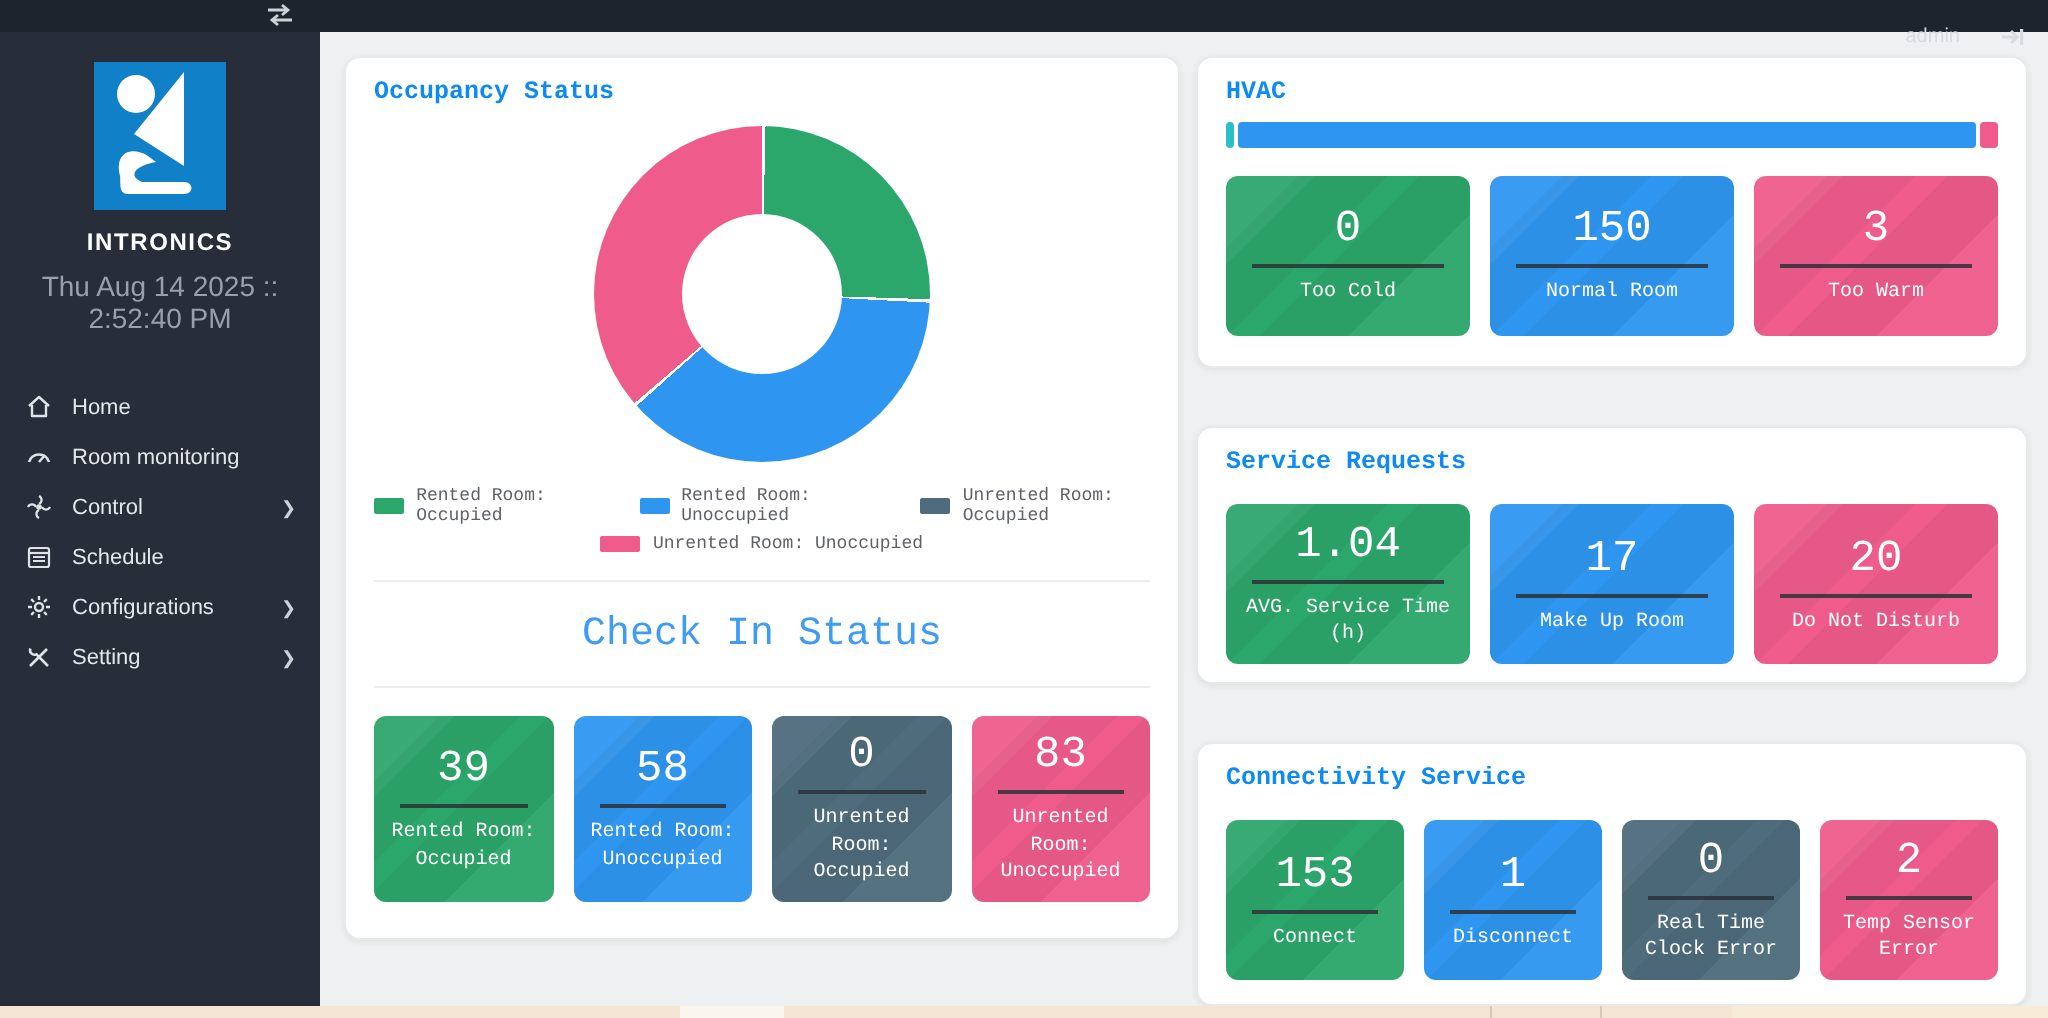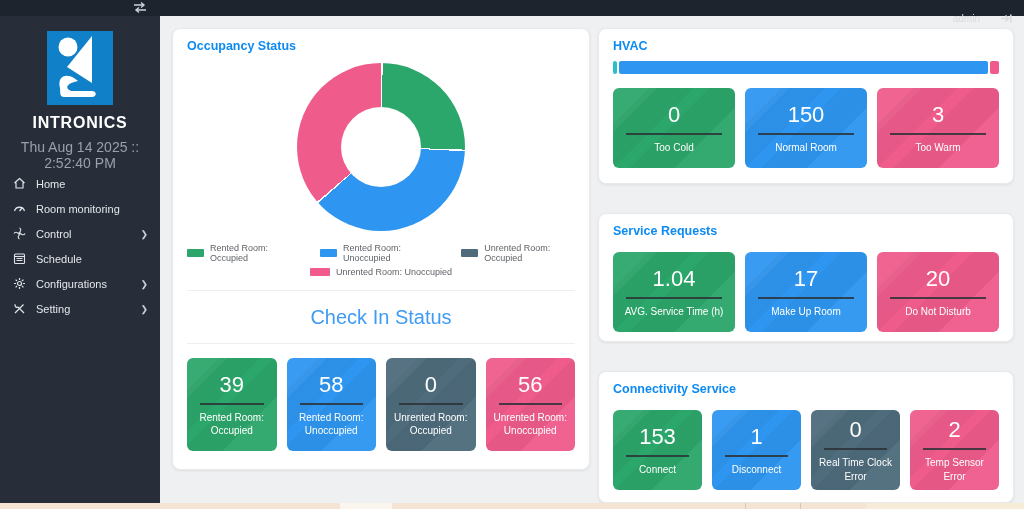--- a/index.html
+++ b/index.html
@@ -16,37 +16,38 @@
   .collapse-btn { position:absolute; left:133px; top:1px; width:16px; height:14px; cursor:pointer; }
   .topbar-right { margin-left:auto; display:flex; align-items:center; gap:20px; padding-right:12px;margin-top:20px; }
   .admin-label { color:#d8dbdf; font-size:10px; cursor:pointer; }
   .icon-svg { display:block; }
   
   .sidebar {
     position:absolute; left:0; top:16px; width:160px; height:487px;
     background:#272e39; color:#e6e9ec;
   }
   .logo-wrap { display:flex; justify-content:center; margin-top:15px; }
-  .brand { text-align:center; font-size:16px; font-weight:bold; letter-spacing:.8px; color:#fff; margin-top:9px; }
+  .brand { text-align:center; font-size:12px; font-weight:bold; letter-spacing:.8px; color:#fff; margin-top:9px; }
   .datetime { text-align:center; font-size:14px; color:#98a0aa; margin-top:7px; }
-  .nav { }
+  .nav { margin-top:24px; }
   .nav-item {
     height:25px; display:flex; align-items:center; gap:10px;
     padding-left:13px; cursor:pointer; font-size:11px; color:#e4e7ea;
   }
   .nav-icon { width:13px; height:13px; flex:0 0 13px; display:flex; align-items:center; justify-content:center; }
   .chev { margin-left:auto; margin-right:12px; font-size:9px; color:#cdd2d8; }
   
   .main {
     position:absolute; left:160px; top:16px; width:864px; height:487px;
     padding:12px 10px 0 12px; display:flex; gap:8px;
   }
   .card {
     background:#fff; border:1px solid #e7e9eb; border-radius:8px;
     box-shadow:0 1px 3px rgba(0,0,0,.07);
+    font-family:Liberation Mono, monospace;
   }
   .card-title { color:#0d8bf2; font-size:12.5px; font-weight:bold; }
   .left-card { width:418px; height:442px; padding:10px 14px; }
   .right-col { flex:1; display:flex; flex-direction:column; gap:29px; }
   .hvac-card { height:158px; padding:10px 14px; }
   .sr-card   { height:129px; padding:10px 14px; }
   .conn-card { height:133px; padding:10px 14px; }
   
   .donut-wrap { display:flex; justify-content:center; margin-top:10px; }
   .donut { width:168px; height:168px; border-radius:50%; position:relative; }
@@ -222,21 +223,21 @@
           <div class="tile-num">58</div>
           <div class="tile-line"></div>
           <div class="tile-lbl">Rented Room: Unoccupied</div>
         </div>
         <div class="tile" style="background-color: rgb(78, 108, 124);">
           <div class="tile-num">0</div>
           <div class="tile-line"></div>
           <div class="tile-lbl">Unrented Room: Occupied</div>
         </div>
         <div class="tile" style="background-color: rgb(239, 92, 140);">
-          <div class="tile-num">56</div>
+          <div class="tile-num">83</div>
           <div class="tile-line"></div>
           <div class="tile-lbl">Unrented Room: Unoccupied</div>
         </div>
       </div>
     </div>
 
     <div class="right-col">
 
       <div class="card hvac-card">
         <div class="card-title">HVAC</div>

